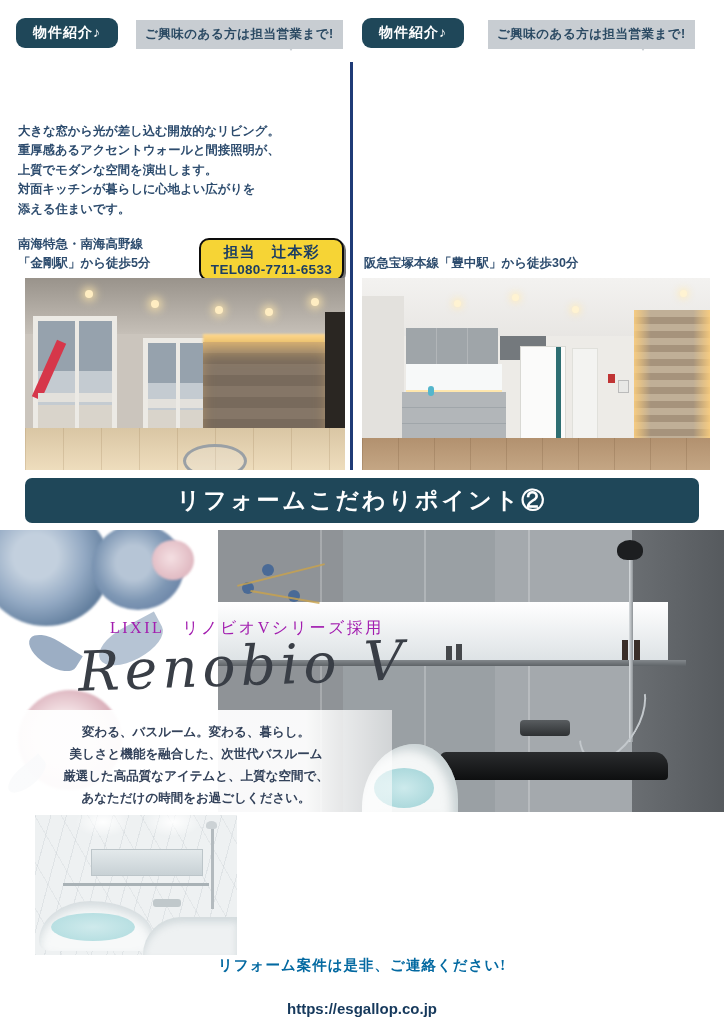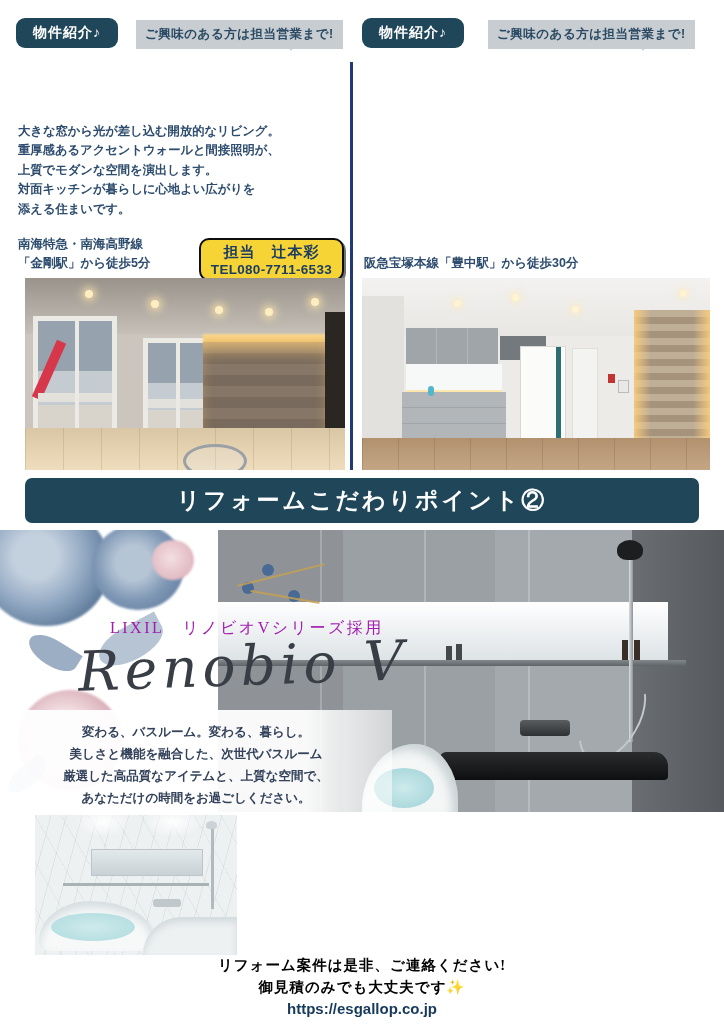--- a/index.html
+++ b/index.html
@@ -161,21 +161,21 @@
 
   .feature-heading { position:absolute; top:812px; left:256px;
     font-family:"Liberation Serif", serif; font-weight:bold; font-size:21px;
     letter-spacing:4px; color:#454b55; }
   .feature-body { position:absolute; top:849px; left:256px; width:462px;
     font-family:"Liberation Serif", serif; font-size:12.4px; line-height:1.62;
     color:#5a6470; white-space:pre-line; }
 
   
   .footer-line { position:absolute; left:0; width:724px; text-align:center;
-    font-family:"Liberation Serif", serif; font-weight:bold; color:#000000; }
+    font-family:"Liberation Serif", serif; font-weight:bold; color:#0369a1; }
   .footer-1 { top:956px; font-size:14.5px; letter-spacing:1px; }
   .footer-2 { top:978px; font-size:14.5px; letter-spacing:1px; }
   .footer-url { position:absolute; top:1000px; left:0; width:724px; text-align:center;
     font-family:"Liberation Sans", sans-serif; font-weight:bold; font-size:15px;
     color:#16395c; cursor:pointer; }
 </style>
 </head>
 <body>
 
 <div class="page">
@@ -306,16 +306,15 @@
     <div class="abs bp-rail"></div>
     <div class="abs bp-pole"></div>
     <div class="abs bp-head"></div>
     <div class="abs bp-faucet"></div>
     <div class="abs bp-tub"></div>
     <div class="abs bp-water"></div>
     <div class="abs bp-bench"></div>
   </div>
 
   <div class="footer-line footer-1">リフォーム案件は是非、ご連絡ください!</div>
-  <div class="footer-line footer-2">御見積のみでも大丈夫です✨</div>
   <div class="footer-url">https://esgallop.co.jp</div>
 
 </div>
 
 </body></html>

